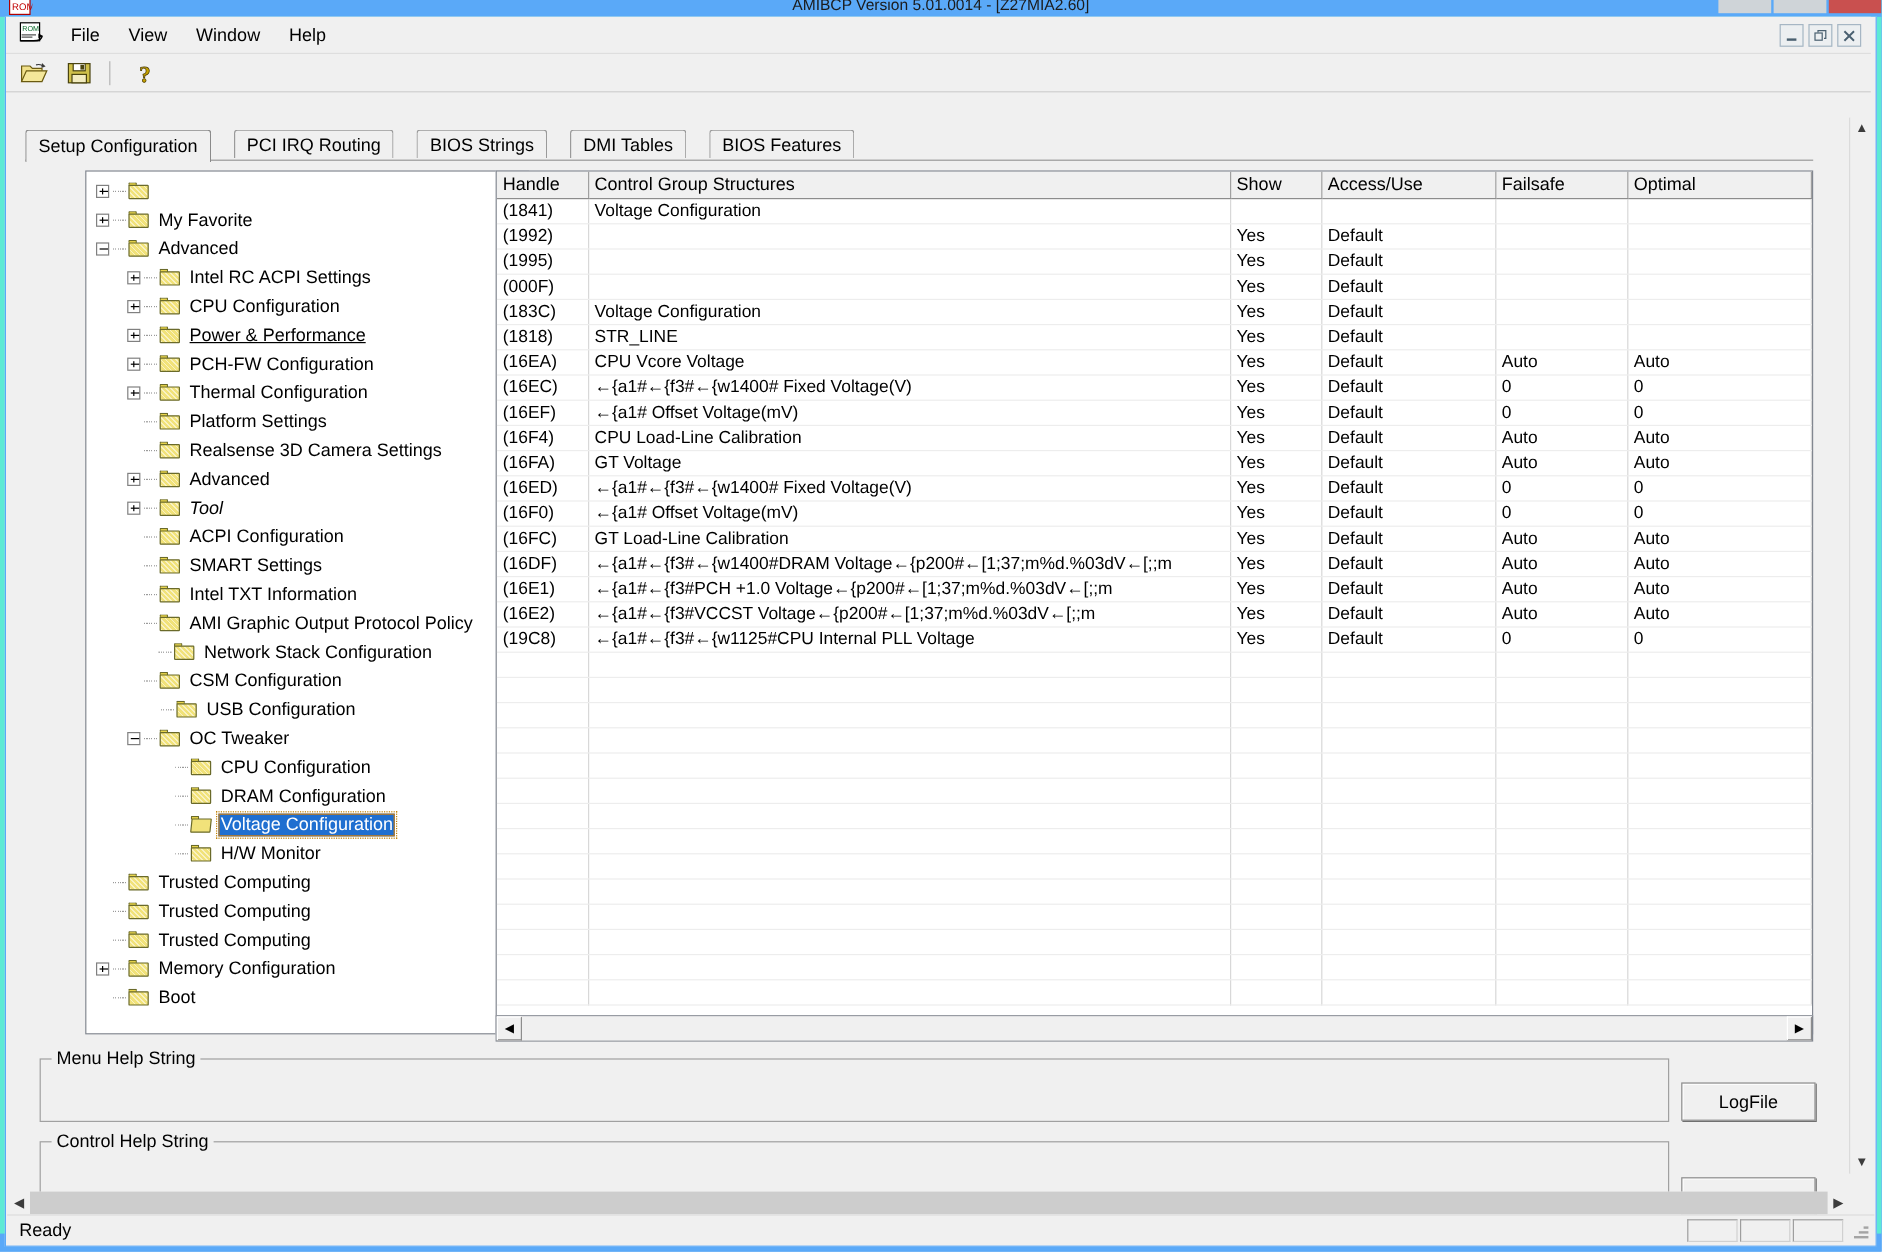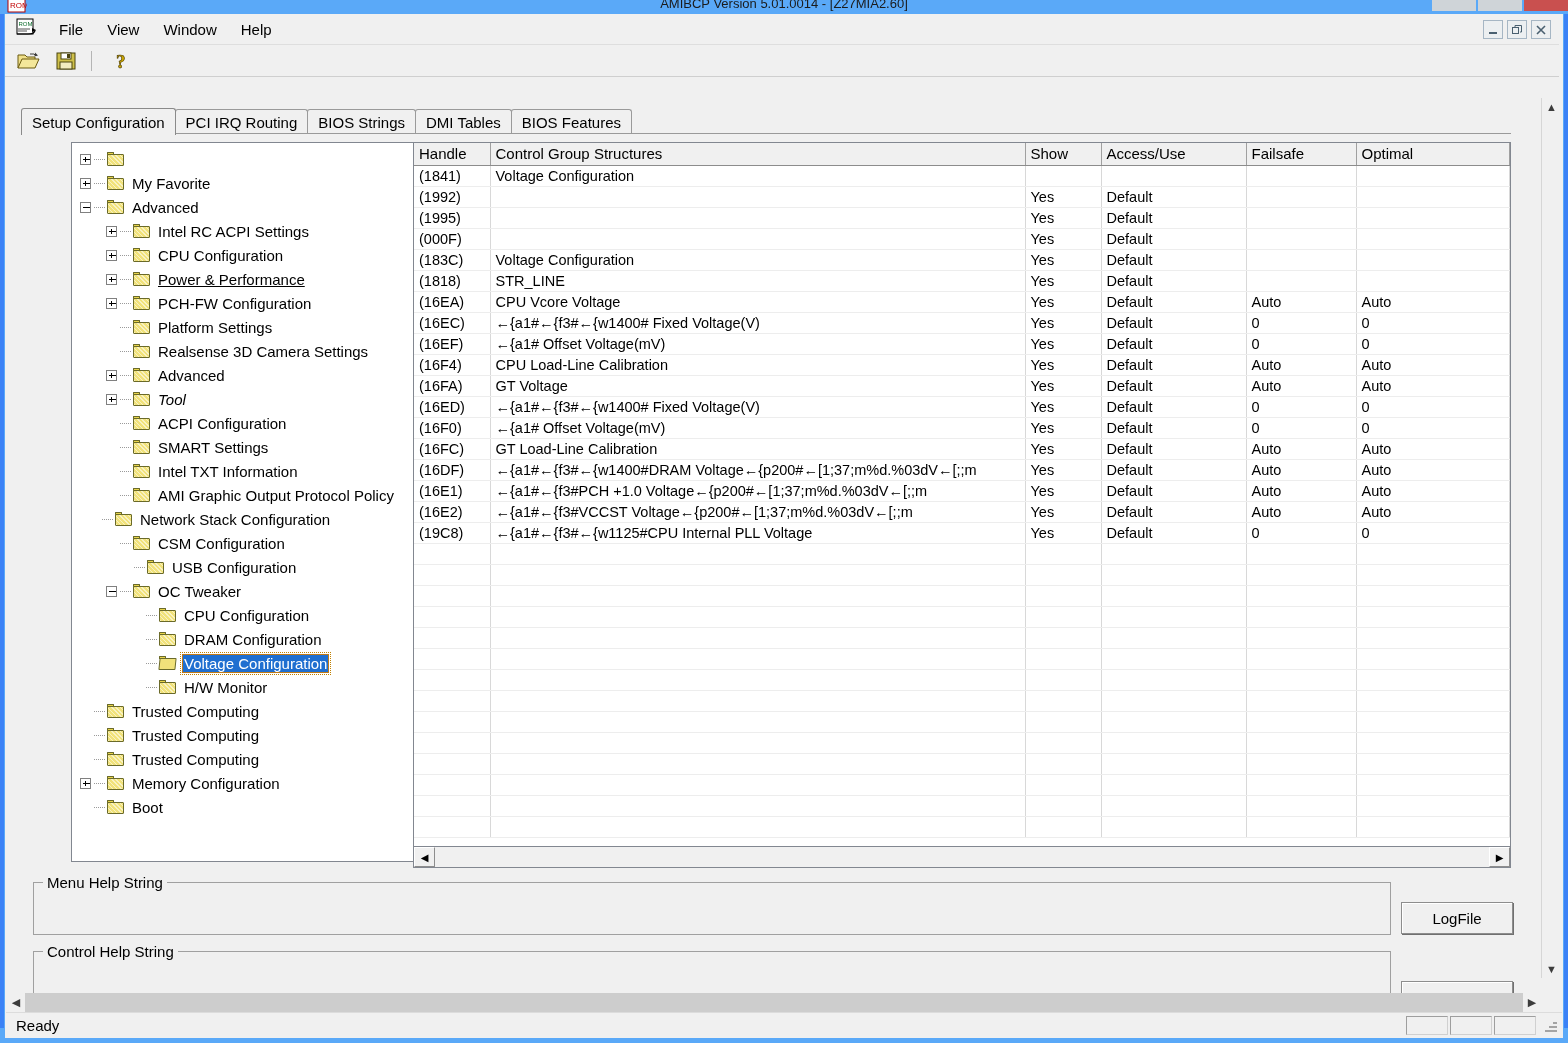--- a/index.html
+++ b/index.html
@@ -7,21 +7,21 @@
   html, body {
     margin: 0; padding: 0;
     width: 1568px; height: 1043px;
     overflow: hidden;
     font-family: "Liberation Sans", sans-serif;
     background: #5aa9f8;
   }
   #app {
     position: relative;
     width: 1568px; height: 1028px;
-    background: #3b82f6;
+    background: #5eead4;
   }
 
   
   .outer-title {
     position: absolute; left: 0; top: 0; width: 1568px; height: 14px;
     background: #5aa9f8;
     color: #1b1b1b;
     font-size: 13px;
     text-align: center;
     line-height: 13px;
@@ -94,21 +94,21 @@
     width: 30px; height: 26px; margin-left: 8px;
     display: flex; align-items: center; justify-content: center;
   }
   .tb-sep {
     width: 1px; height: 20px; background: #b5b5b5; margin: 0 8px 0 10px;
   }
 
   
   .tabstrip {
     position: absolute; left: 16px; top: 94px; width: 1480px; height: 26px;
-    display: flex; align-items: center;
+    display: flex; align-items: flex-start; gap: 20px;
   }
   .tab {
     height: 24px;
     padding: 2px 10px 0 10px;
     font-size: 15px;
     background: #f0f0f0;
     border: 1px solid #9a9a9a;
     border-bottom: none;
     border-radius: 3px 3px 0 0;
     margin-right: -1px;
@@ -458,20 +458,29 @@
             <div class="tnode" style="padding-left: 34px;">
               <span class="tog plus"></span>
               <span class="dots"></span>
               <span class="folder">
                 <span class="tabf"></span>
                 <span class="body"></span>
               </span>
               <span class="tlabel">PCH-FW Configuration</span>
             </div>
             <div class="tnode" style="padding-left: 34px;">
+              <span class="tog plus"></span>
+              <span class="dots"></span>
+              <span class="folder">
+                <span class="tabf"></span>
+                <span class="body"></span>
+              </span>
+              <span class="tlabel">Thermal Configuration</span>
+            </div>
+            <div class="tnode" style="padding-left: 34px;">
               <span class="tog none"></span>
               <span class="dots"></span>
               <span class="folder">
                 <span class="tabf"></span>
                 <span class="body"></span>
               </span>
               <span class="tlabel">Platform Settings</span>
             </div>
             <div class="tnode" style="padding-left: 34px;">
               <span class="tog none"></span>
@@ -529,21 +538,21 @@
             </div>
             <div class="tnode" style="padding-left: 34px;">
               <span class="tog none"></span>
               <span class="dots"></span>
               <span class="folder">
                 <span class="tabf"></span>
                 <span class="body"></span>
               </span>
               <span class="tlabel">AMI Graphic Output Protocol Policy</span>
             </div>
-            <div class="tnode" style="padding-left: 16px;">
+            <div class="tnode" style="padding-left: 46px;">
               <span class="tog none"></span>
               <span class="dots"></span>
               <span class="folder">
                 <span class="tabf"></span>
                 <span class="body"></span>
               </span>
               <span class="tlabel">Network Stack Configuration</span>
             </div>
             <div class="tnode" style="padding-left: 34px;">
               <span class="tog none"></span>

